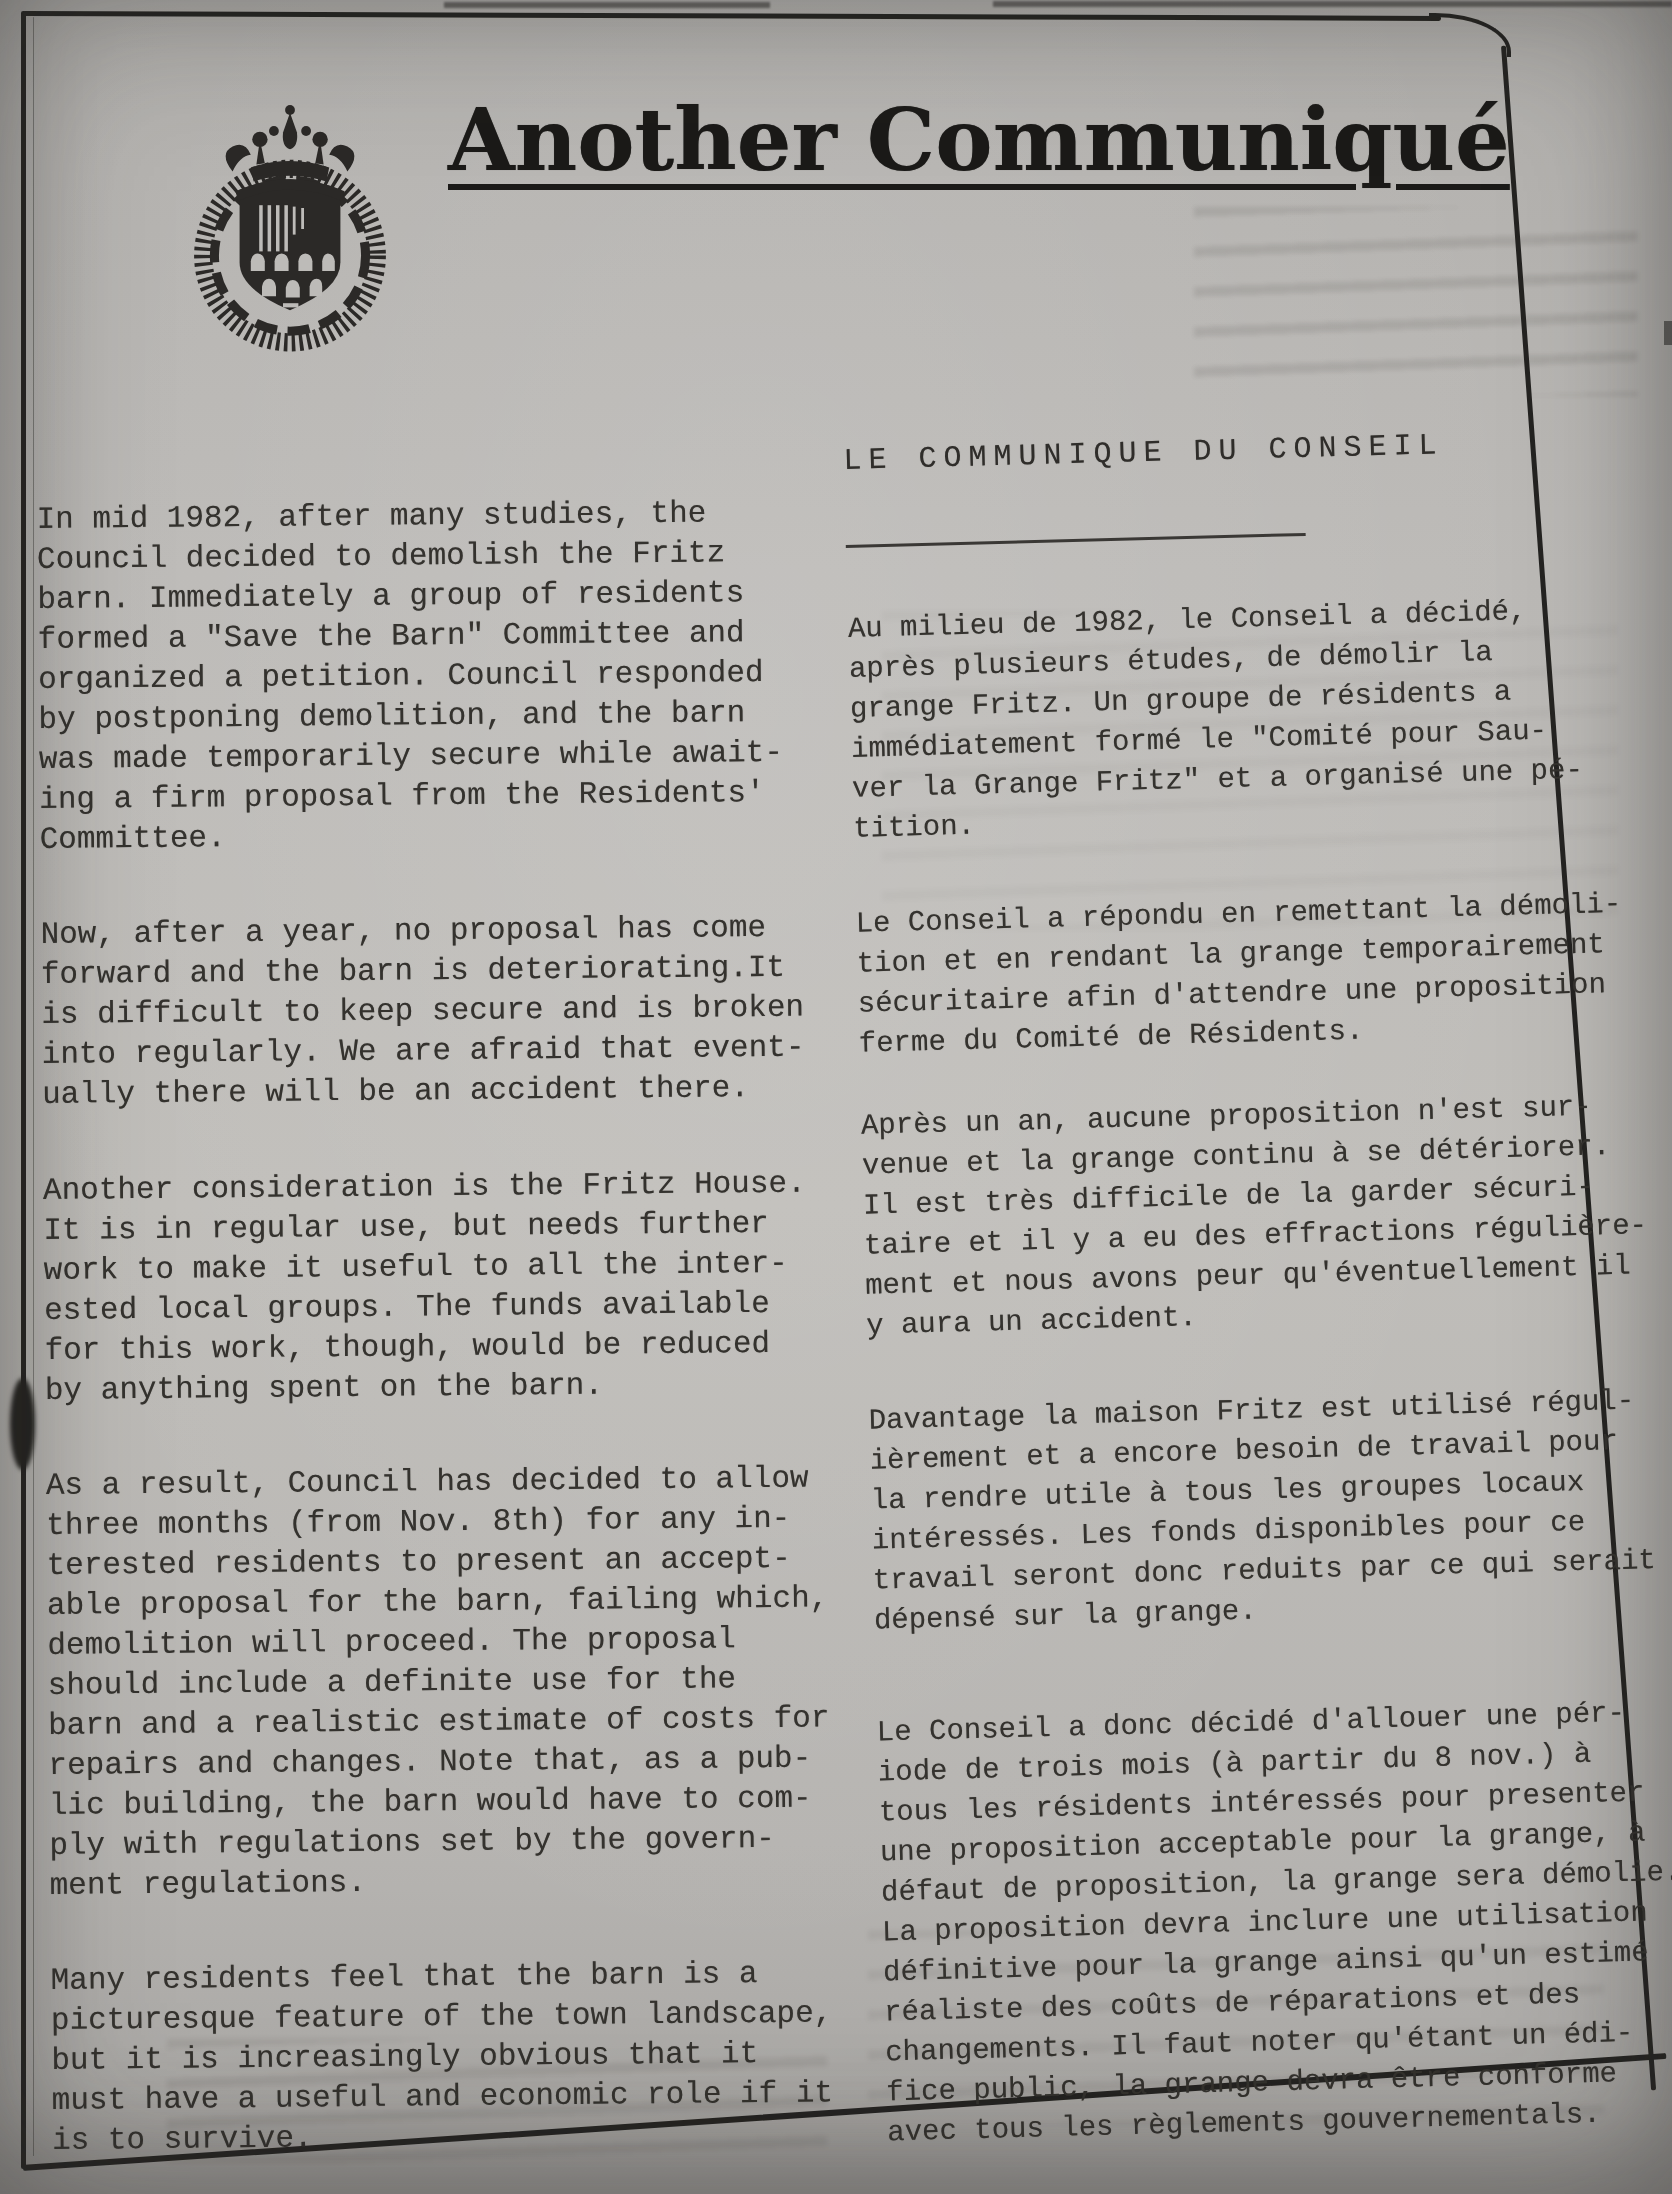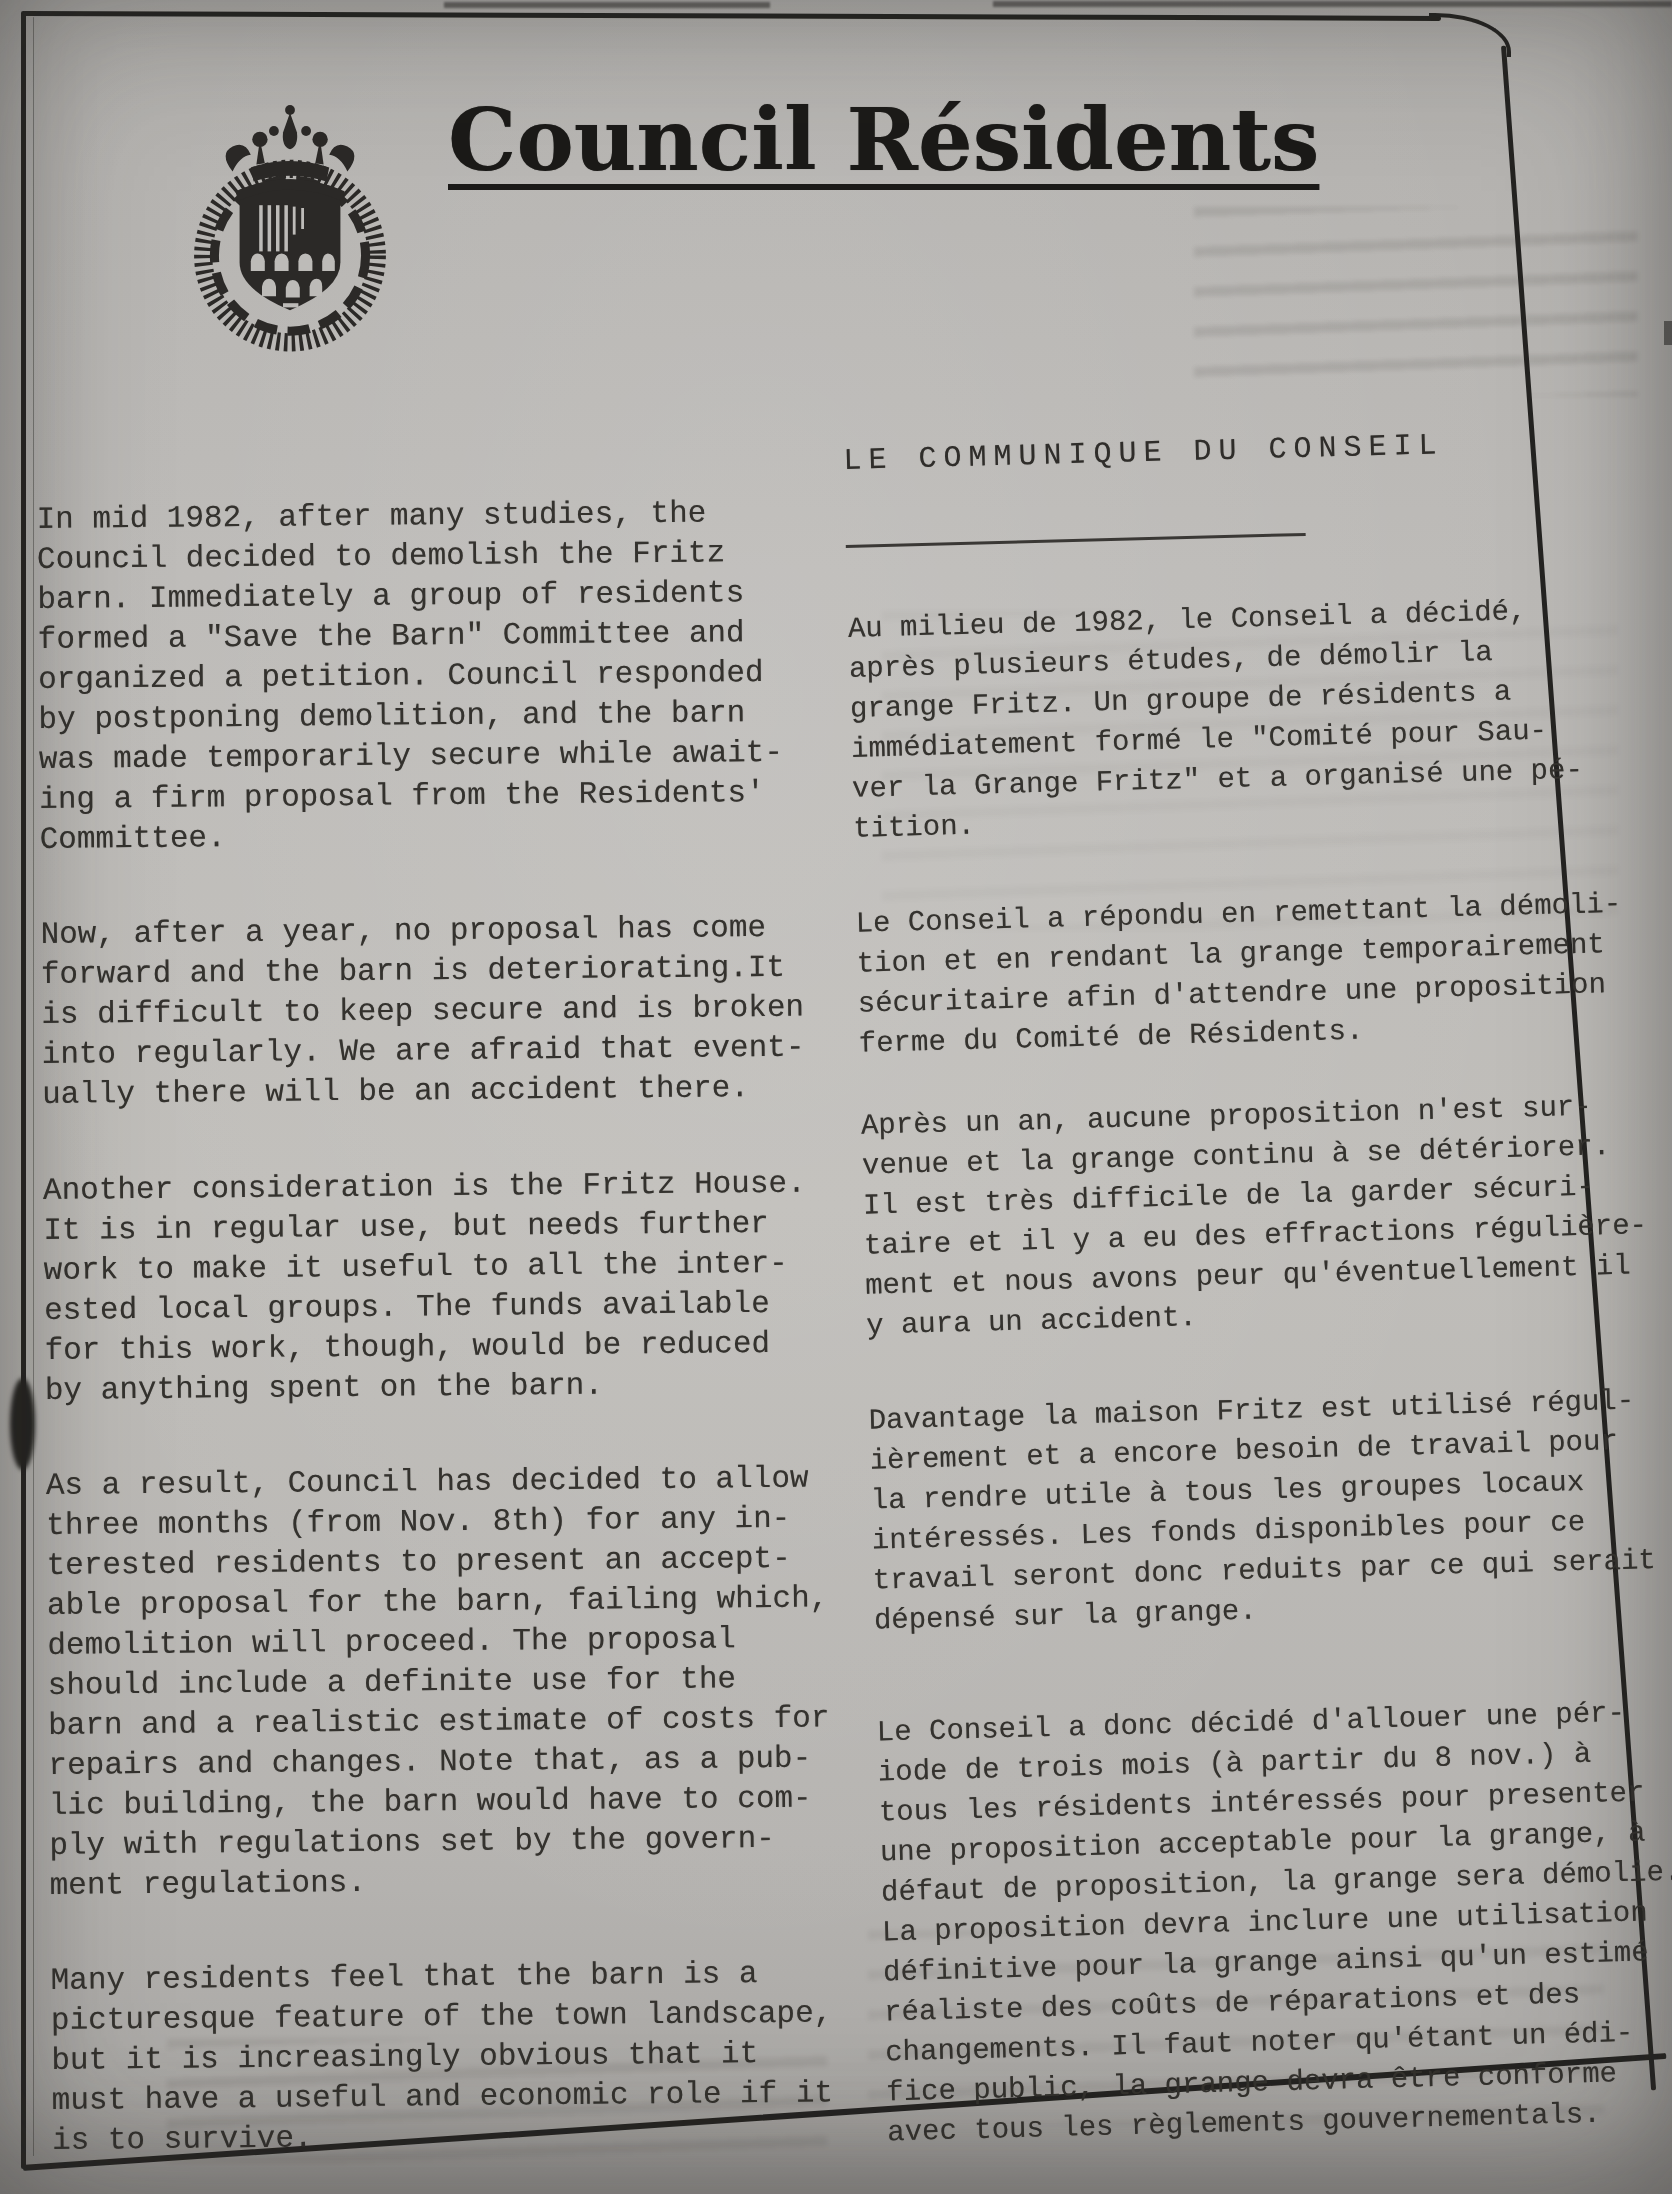--- a/index.html
+++ b/index.html
@@ -109,21 +109,21 @@
       <path d="M172,240 v-14 q2,-11 10,-11 q8,0 10,11 v14 Z"></path>
       <path d="M206,240 v-14 q2,-11 8,-11 q8,0 10,11 v14 Z"></path>
       <path d="M120,276 v-14 q2,-11 10,-11 q8,0 10,11 v14 Z"></path>
       <path d="M154,278 v-14 q2,-11 10,-11 q8,0 10,11 v14 Z"></path>
       <path d="M188,276 v-14 q2,-11 10,-11 q8,0 8,11 v14 Z"></path>
       <rect x="150" y="286" width="22" height="6"></rect>
     </g>
   </svg>
 </div>
 
-<h1 class="title">Council Résidents</h1>
+<h1 class="title">Another Communiqué</h1>
 
 <div class="col english">
   <p class="p">In mid 1982, after many studies, the
 Council decided to demolish the Fritz
 barn. Immediately a group of residents
 formed a "Save the Barn" Committee and
 organized a petition. Council responded
 by postponing demolition, and the barn
 was made temporarily secure while await-
 ing a firm proposal from the Residents'

